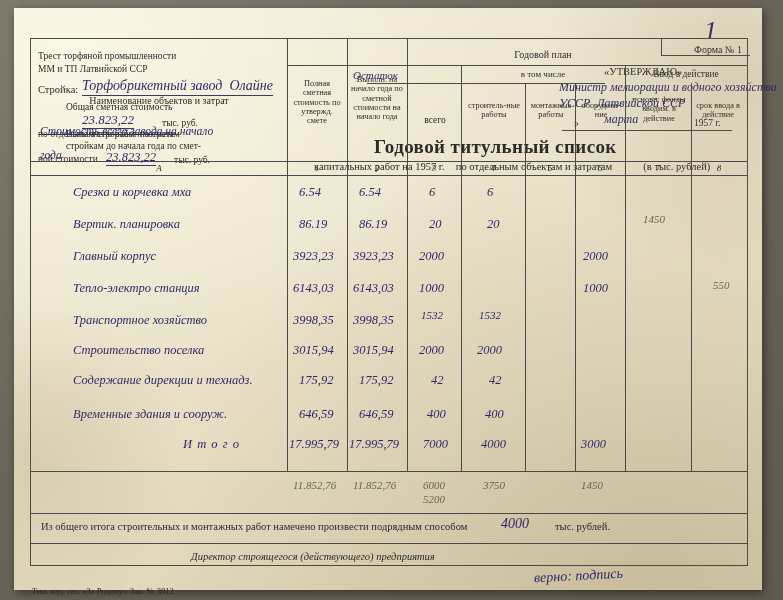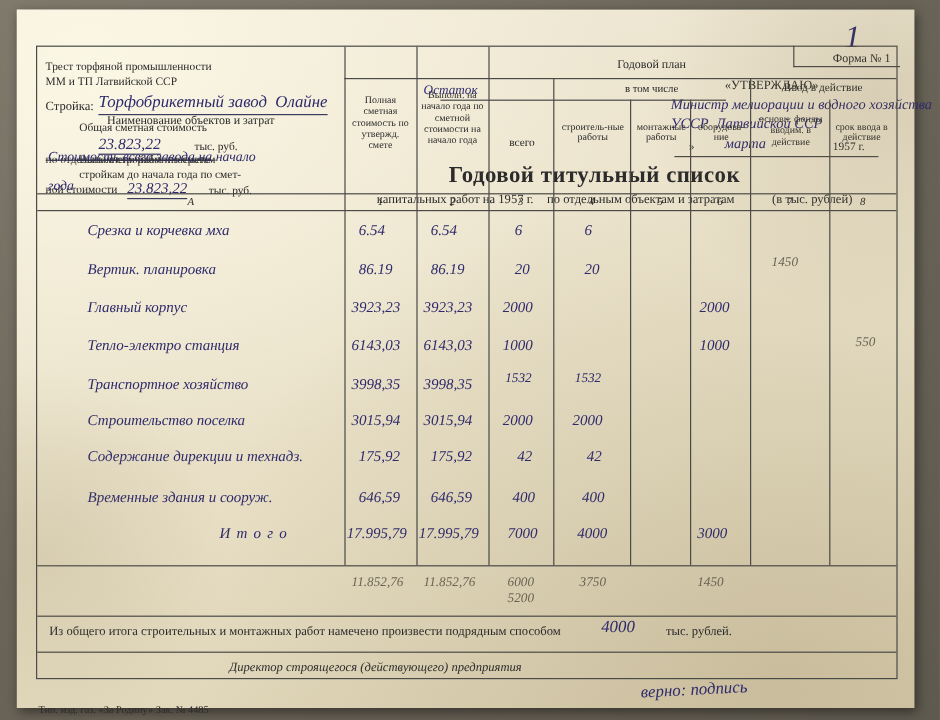--- a/index.html
+++ b/index.html
@@ -243,16 +243,16 @@
 
       <div class="txt md" style="left:10px;top:482px;font-size:10.5px;">Из общего итога строительных и монтажных работ намечено произвести подрядным способом</div>
       <div class="hand" style="left:470px;top:477px;font-size:14px;">4000</div>
       <div class="txt md" style="left:524px;top:482px;font-size:10.5px;">тыс. рублей.</div>
 
       <div class="txt md" style="left:160px;top:512px;font-size:10.5px;font-style:italic;">Директор строящегося (действующего) предприятия</div>
     </div>
 
     <div class="hand sig" style="left:520px;top:560px;font-size:14px;transform:rotate(-3deg);">верно: подпись</div>
 
-    <div id="imprint">Тип. изд. газ. «За Родину»    Зак. № 4485</div>
+    <div id="imprint">Тип. изд. газ. «За Родину»    Зак. № 3812</div>
 
   </div>
 </div>
 
 </body></html>

